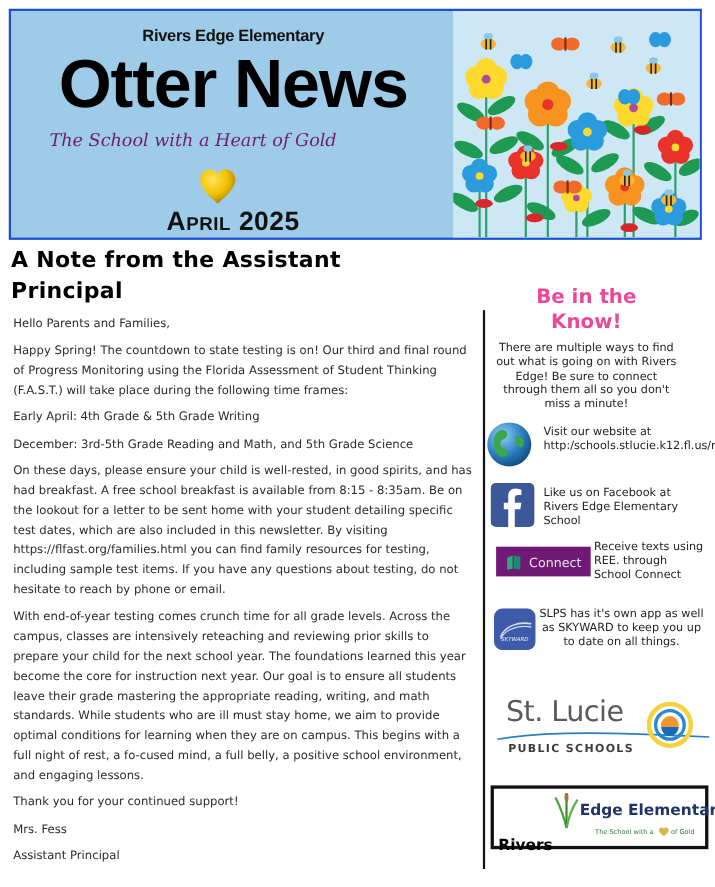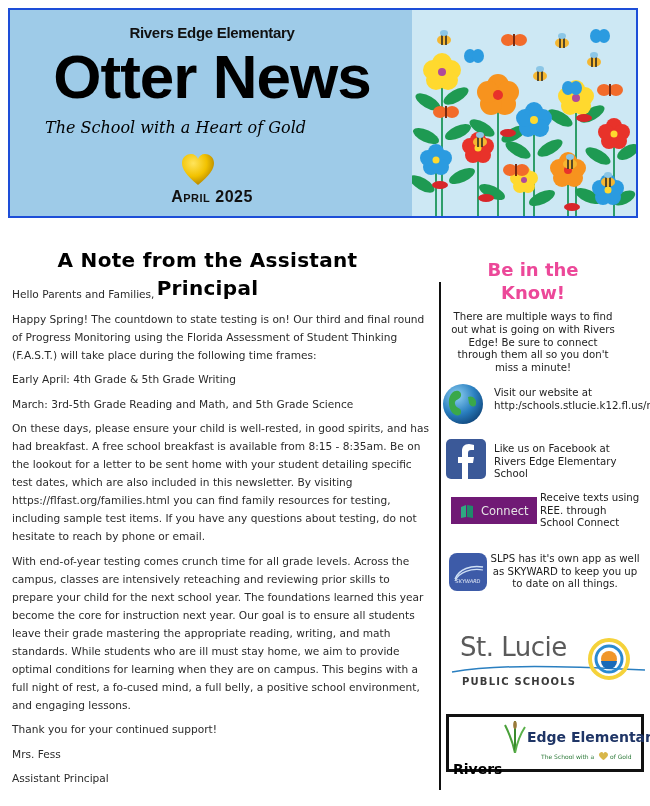--- a/index.html
+++ b/index.html
@@ -2,27 +2,27 @@
 <html><head>
 <meta charset="utf-8">
 <style>
   html, body { margin: 0; padding: 0; background: #ffffff; }
   body { width: 650px; height: 806px; position: relative; overflow: hidden; font-family: "DejaVu Sans", sans-serif; color: #222; }
 
   
   .header { position: absolute; left: 8px; top: 8px; width: 630px; height: 210px; border: 2px solid #1d4ed8; background: #9ecbe8; box-sizing: border-box; overflow: hidden; }
   .school-name { position: absolute; left: 0; top: 14px; width: 404px; text-align: center; font-family: "Liberation Sans", sans-serif; font-weight: bold; font-size: 15px; color: #111; letter-spacing: -0.3px; }
   .title { position: absolute; left: 0; top: 32px; width: 404px; text-align: center; font-family: "Liberation Sans", sans-serif; font-weight: bold; font-size: 62px; line-height: 70px; color: #000; letter-spacing: -1px; }
-  .motto { position: absolute; left: 35px; top: 108px; font-family: "DejaVu Serif", serif; font-style: italic; font-size: 16px; color: #000000; }
+  .motto { position: absolute; left: 35px; top: 108px; font-family: "DejaVu Serif", serif; font-style: italic; font-size: 16px; color: #701a75; }
   .heart { position: absolute; left: 170px; top: 142px; width: 36px; height: 36px; }
-  .date { position: absolute; left: 0; top: 178px; width: 404px; text-align: center; font-family: "Liberation Sans", sans-serif; font-weight: bold; font-size: 16px; color: #111; font-variant: small-caps; letter-spacing: 0.5px; }
+  .date { position: absolute; left: 0; top: 178px; width: 404px; text-align: center; font-family: "Liberation Sans", sans-serif; font-weight: bold; font-size: 24px; color: #111; font-variant: small-caps; letter-spacing: 0.5px; }
   .art { position: absolute; left: 402px; top: 0; width: 226px; height: 206px; background: #cde8f4; }
 
   
-  .note-title { position: absolute; left: 10px; top: 222px; width: 395px; text-align: center; font-family: "DejaVu Sans", sans-serif; font-weight: bold; font-size: 20px; line-height: 28px; color: #000; letter-spacing: 0.3px; margin-top: 24px; }
+  .note-title { position: absolute; left: 10px; top: 222px; width: 395px; font-family: "DejaVu Sans", sans-serif; font-weight: bold; font-size: 20px; line-height: 28px; color: #000; letter-spacing: 0.3px; }
   .note-body { position: absolute; left: 12px; top: 285px; width: 420px; font-family: "DejaVu Sans", sans-serif; font-size: 10.6px; line-height: 18px; color: #2a2a2a; }
   .note-body p { margin: 0 0 6.5px 0; }
 
   .divider { position: absolute; left: 439px; top: 282px; width: 2px; height: 508px; background: #111; }
 
   
   .side-title { position: absolute; left: 448px; top: 258px; width: 170px; text-align: center; font-family: "DejaVu Sans", sans-serif; font-weight: bold; font-size: 18px; line-height: 23px; color: #ec4899; }
   .side-intro { position: absolute; left: 448px; top: 311px; width: 170px; text-align: center; font-size: 10.2px; line-height: 12.8px; color: #222; }
   .side-item { position: absolute; font-size: 10.2px; line-height: 12.6px; color: #222; }
   .icon-box { position: absolute; }
@@ -259,21 +259,21 @@
 
 <div class="note-title">
   <div>A Note from the Assistant</div>
   <div>Principal</div>
 </div>
 
 <div class="note-body">
   <p>Hello Parents and Families,</p>
   <p>Happy Spring!  The countdown to state testing is on! Our third and final round of Progress Monitoring using the Florida Assessment of Student Thinking (F.A.S.T.) will take place during the following time frames:</p>
   <p>Early April: 4th Grade &amp; 5th Grade Writing</p>
-  <p>March: 3rd-5th Grade Reading and Math, and 5th Grade Science</p>
+  <p>December: 3rd-5th Grade Reading and Math, and 5th Grade Science</p>
   <p>On these days, please ensure your child is well-rested, in good spirits, and has had breakfast. A free school breakfast is available from 8:15 - 8:35am. Be on the lookout for a letter to be sent home with your student detailing specific test dates, which are also included in this newsletter.  By visiting https://flfast.org/families.html  you can find family resources for testing, including sample test items. If you have any questions about testing, do not hesitate to reach by phone or email.</p>
   <p>With end-of-year testing comes crunch time for all grade levels. Across the campus, classes are intensively reteaching and reviewing prior skills to prepare your child for the next school year. The foundations learned this year become the core for instruction next year. Our goal is to ensure all students leave their grade mastering the appropriate reading, writing, and math standards. While students who are ill must stay home, we aim to provide optimal conditions for learning when they are on campus. This begins with a full night of rest, a fo-cused mind, a full belly, a positive school environment, and engaging lessons.</p>
   <p>Thank you for your continued support!</p>
   <p>Mrs. Fess</p>
   <p>Assistant Principal</p>
 </div>
 
 <div class="divider"></div>
 
 <div class="side-title">

